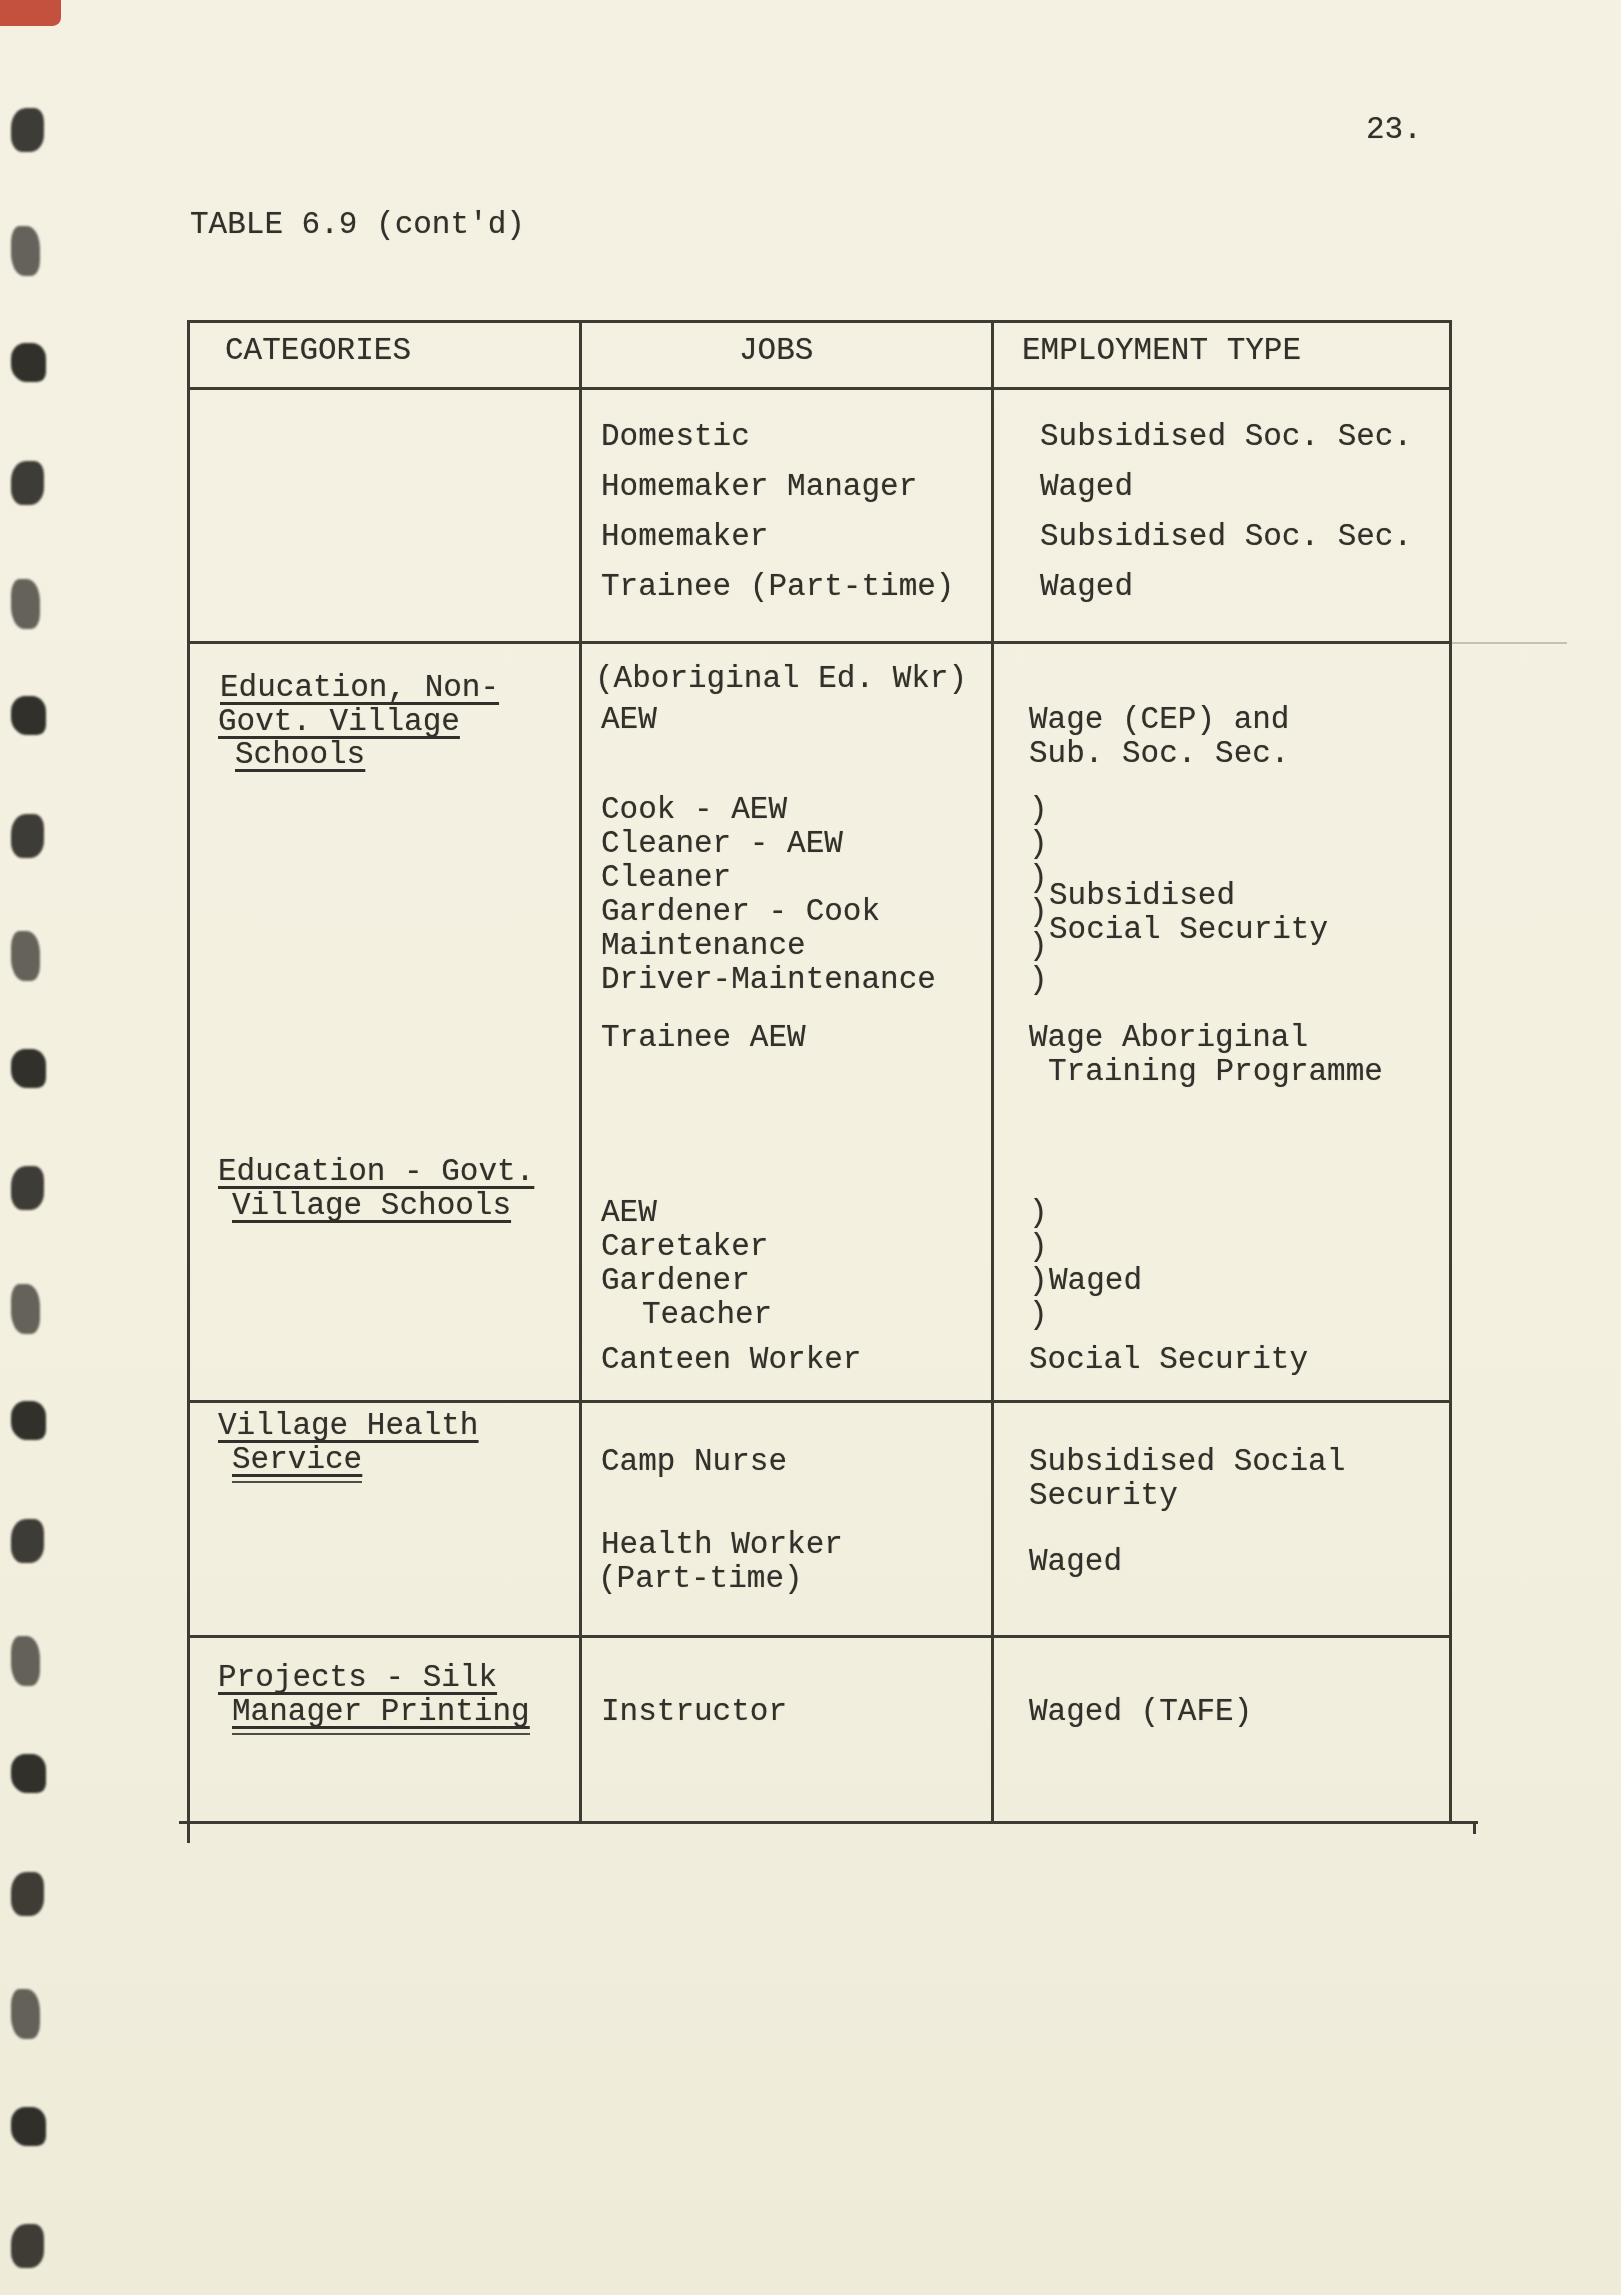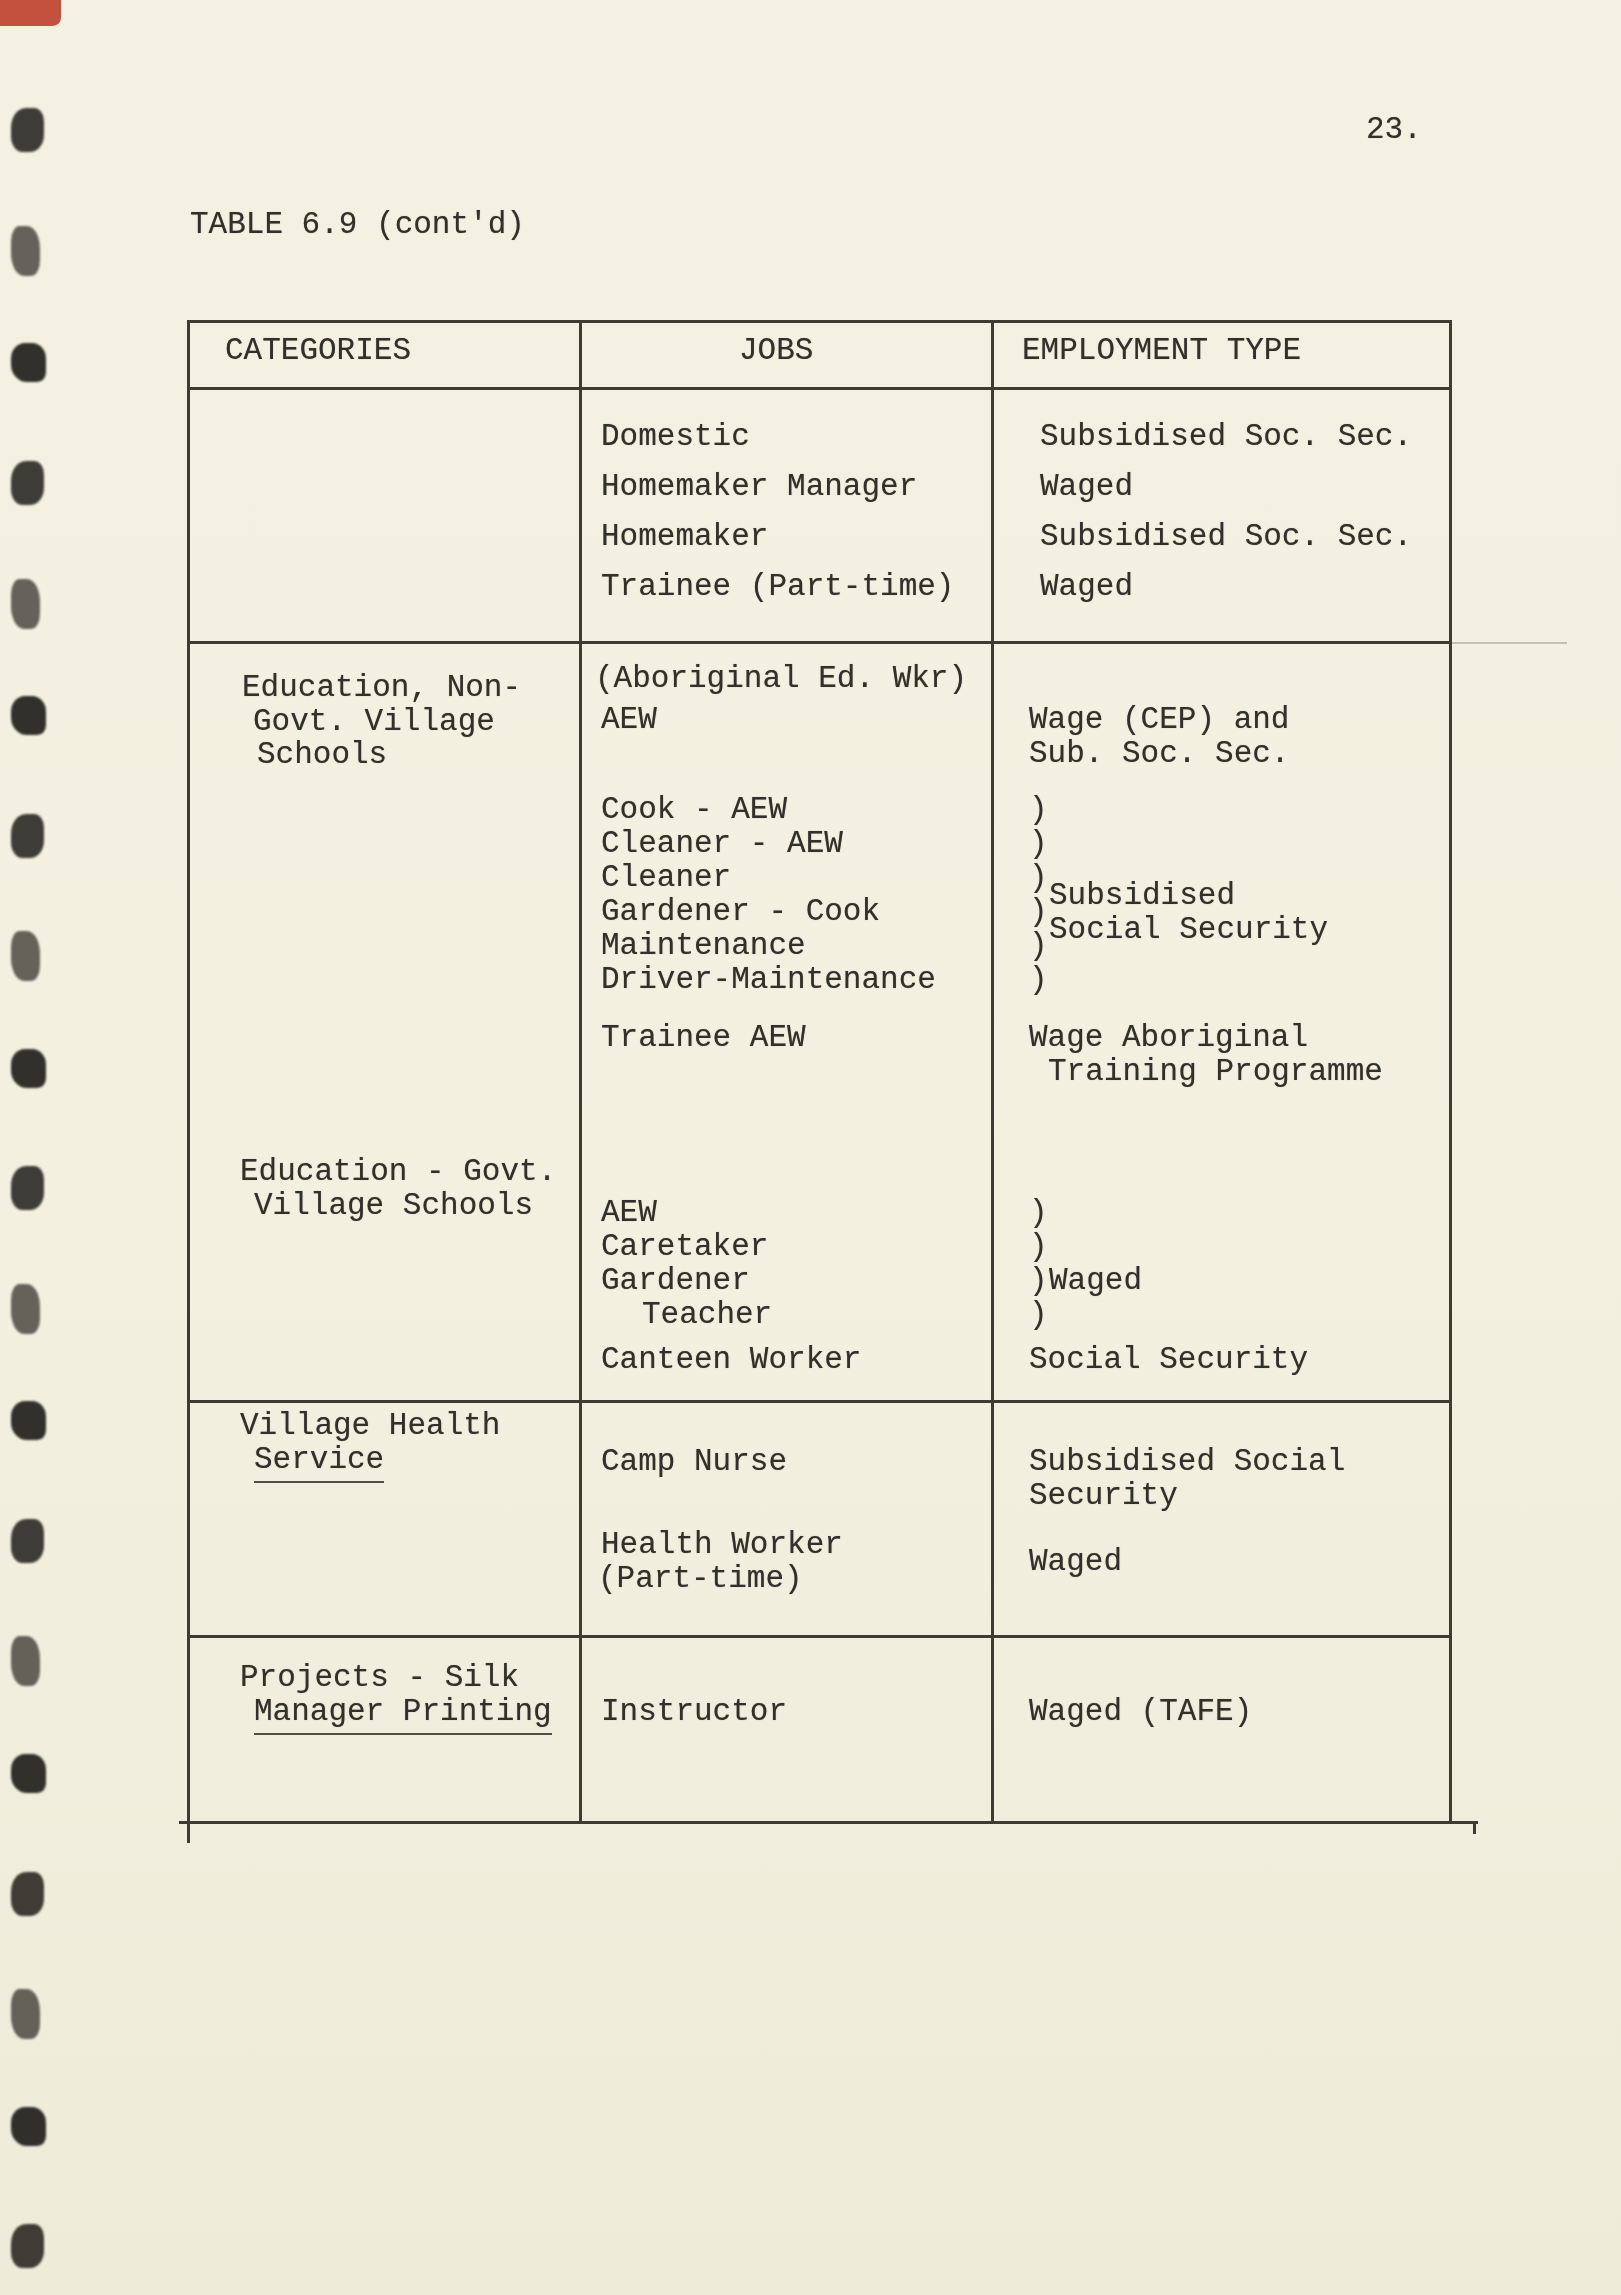--- a/index.html
+++ b/index.html
@@ -7,21 +7,21 @@
     position:relative; width:1622px; height:2296px; margin:0 auto;
     background: linear-gradient(180deg,#f4f1e3 0%,#f3f0e0 55%,#eeebd9 100%);
     overflow:hidden;
     font-family:"Liberation Mono","DejaVu Sans Mono",monospace;
     color:#32302a;
   }
   .t {
     position:absolute; font-size:31px; line-height:37px; white-space:pre;
     text-shadow: 0 0 0.9px rgba(50,48,42,.45);
   }
-  .u { text-decoration-thickness:2.8px; text-underline-offset:6.4px;margin-left:22px; }
+  .u { text-decoration: underline; text-decoration-thickness:2.8px; text-underline-offset:6.4px; }
   .u2 { border-bottom:2.8px solid rgba(50,48,42,.85); padding-bottom:2.8px; }
   .hline { position:absolute; height:2.8px; background:#3e3b33; }
   .vline { position:absolute; width:2.8px; background:#3e3b33; }
   .faint { position:absolute; height:1.8px; background:rgba(110,105,90,.35); }
   .mark {
     position:absolute; left:11px; width:33px; height:44px;
     background:#26241f; border-radius:45% 30% 40% 35%;
     filter:blur(1.1px); opacity:.88;
   }
   .m2 { height:50px; width:29px; opacity:.72; border-radius:30% 45% 30% 45%; background:#2e2c26; }
@@ -81,21 +81,21 @@
   <span class="t" style="left:601px;  top:468px;">Homemaker Manager</span>
   <span class="t" style="left:601px;  top:518px;">Homemaker</span>
   <span class="t" style="left:601px;  top:568px;">Trainee (Part-time)</span>
   <span class="t" style="left:1040px; top:418px;">Subsidised Soc. Sec.</span>
   <span class="t" style="left:1040px; top:468px;">Waged</span>
   <span class="t" style="left:1040px; top:518px;">Subsidised Soc. Sec.</span>
   <span class="t" style="left:1040px; top:568px;">Waged</span>
 
   <span class="t" style="left:595px;  top:660px;">(Aboriginal Ed. Wkr)</span>
   <span class="t u" style="left:220px;  top:669px;">Education, Non-</span>
-  <span class="t u" style="left:231px;  top:703px;">Govt. Village</span>
+  <span class="t u" style="left:218px;  top:703px;">Govt. Village</span>
   <span class="t u" style="left:235px;  top:736px;">Schools</span>
   <span class="t" style="left:601px;  top:701px;">AEW</span>
   <span class="t" style="left:1029px; top:701px;">Wage (CEP) and</span>
   <span class="t" style="left:1029px; top:735px;">Sub. Soc. Sec.</span>
 
   <span class="t" style="left:601px; top:791px;">Cook - AEW</span>
   <span class="t" style="left:601px; top:825px;">Cleaner - AEW</span>
   <span class="t" style="left:601px; top:859px;">Cleaner</span>
   <span class="t" style="left:601px; top:893px;">Gardener - Cook</span>
   <span class="t" style="left:601px; top:927px;">Maintenance</span>

